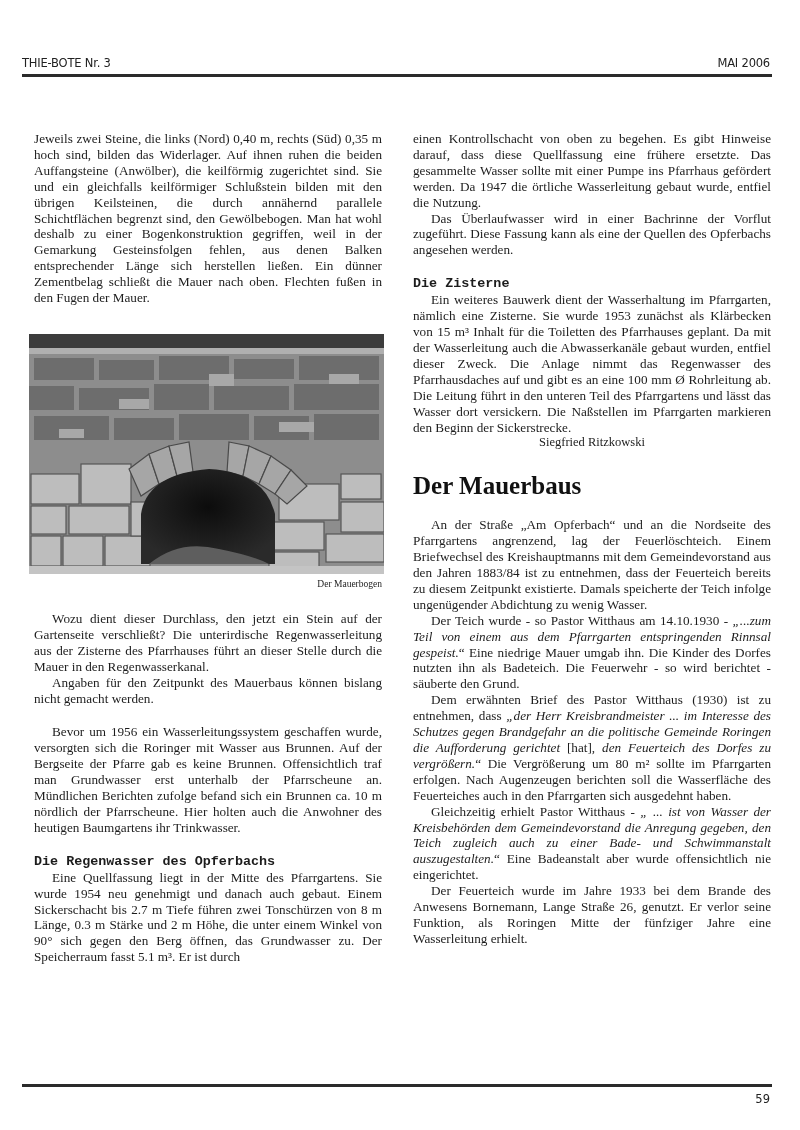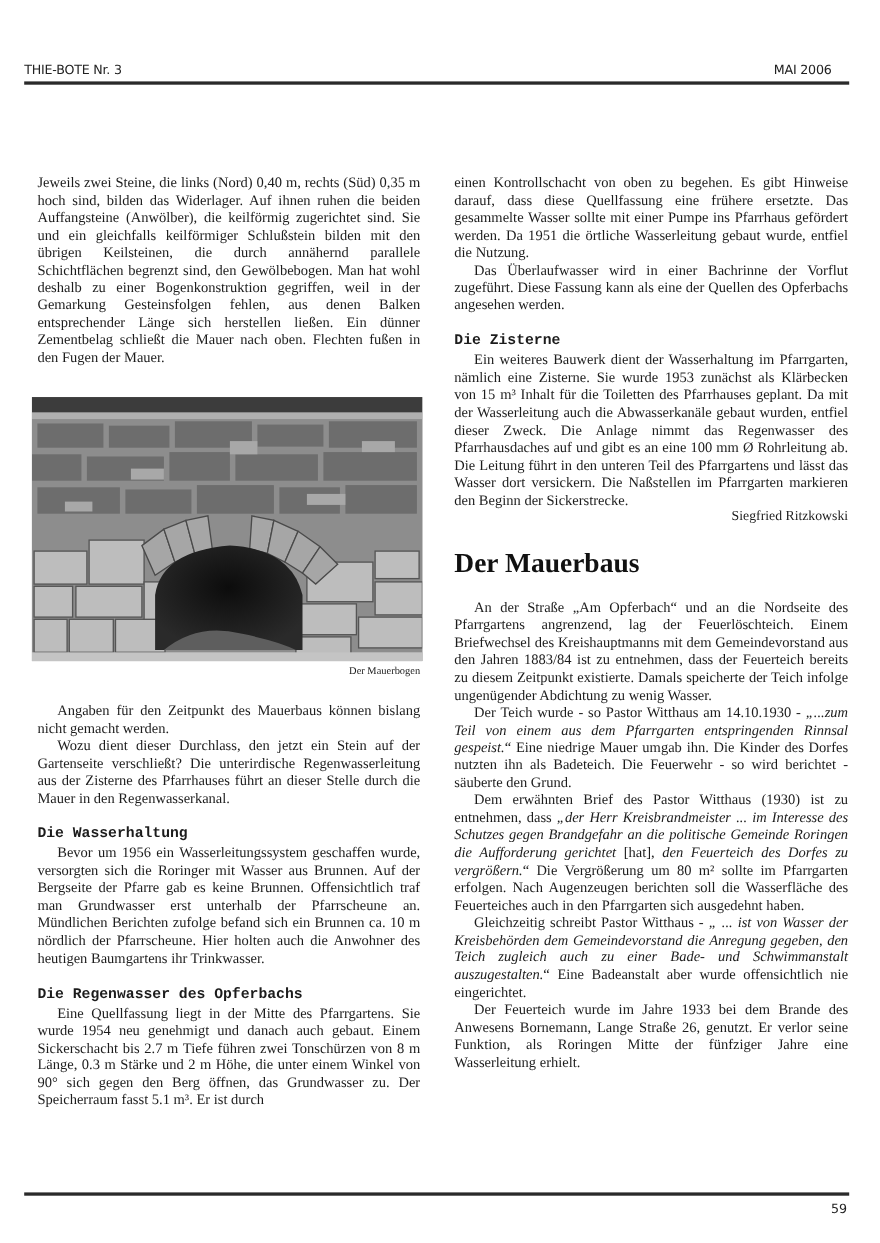--- a/index.html
+++ b/index.html
@@ -1,30 +1,30 @@
 <!DOCTYPE html>
 <html><head>
 <meta charset="utf-8">
 <style>
   html, body { margin: 0; padding: 0; background: #ffffff; }
   body { width: 800px; height: 1130px; position: relative; overflow: hidden; color: #1c1c1c; }
   .header { position: absolute; left: 22px; right: 30px; top: 56px; font-family: "DejaVu Sans", sans-serif; font-size: 11.5px; letter-spacing: -0.2px; color: #222; }
   .header .left { position: absolute; left: 0; top: 0; }
-  .header .right { position: absolute; right: 14px; top: 0; }
+  .header .right { position: absolute; right: 0; top: 0; }
   .rule-top { position: absolute; left: 22px; width: 750px; top: 74px; height: 3px; background: #2a2a2a; }
   .rule-bottom { position: absolute; left: 22px; width: 750px; top: 1084px; height: 3px; background: #2a2a2a; }
   .pagenum { position: absolute; right: 30px; top: 1092px; font-family: "DejaVu Sans", sans-serif; font-size: 11.5px; color: #222; }
-  .col { position: absolute; font-family: "Liberation Serif", serif; font-size: 13.2px; line-height: 15.9px; text-align: justify; margin-top: 27px; }
+  .col { position: absolute; font-family: "Liberation Serif", serif; font-size: 13.2px; line-height: 15.9px; text-align: justify; }
   .col-left { left: 34px; width: 348px; }
   .col-right { left: 413px; width: 358px; }
   p { margin: 0; }
   .indent { text-indent: 18px; }
   h3 { font-family: Liberation Mono, monospace; font-weight: bold; font-size: 13.4px; margin: 0; line-height: 16px; }
   h2 { font-family: "Liberation Serif", serif; font-weight: bold; font-size: 25px; margin: 0; line-height: 30px; color: #111; }
-  .author { text-align: right; font-size: 12.5px; }
+  .author { text-align: center; font-size: 12.5px; }
   .caption { text-align: right; font-size: 9.5px; line-height: 12px; }
   .photo { width: 355px; height: 240px; margin-left: -5px; position: relative; overflow: hidden; background: #7a7a7a; }
   .gap-m { height: 18px; }
   i { font-style: italic; }
 </style>
 </head>
 <body>
 
 <div class="header">
   <span class="left">THIE-BOTE Nr. 3</span>
@@ -96,41 +96,40 @@
         <path d="M262 136 L278 152 L258 170 L246 160 Z"></path>
       </g>
       <path d="M112 230 L112 180 Q118 140 180 135 Q236 138 246 180 L246 230 Z" fill="url(#ag)"></path>
       <path d="M120 230 Q150 205 190 215 Q225 222 240 230 Z" fill="#5e5e5e"></path>
       <rect x="0" y="232" width="355" height="8" fill="#c4c4c4"></rect>
     </svg>
   </div>
   <div style="height:4px;"></div>
   <p class="caption">Der Mauerbogen</p>
   <div style="height:21px;"></div>
+  <p class="indent">Wozu dient dieser Durchlass, den jetzt ein Stein auf der Gartenseite verschließt? Die unterirdische Regenwasserleitung aus der Zisterne des Pfarrhauses führt an dieser Stelle durch die Mauer in den Regenwasserkanal.</p>
   <p class="indent">Angaben für den Zeitpunkt des Mauerbaus können bislang nicht gemacht werden.</p>
-  <p class="indent">Wozu dient dieser Durchlass, den jetzt ein Stein auf der Gartenseite verschließt? Die unterirdische Regenwasserleitung aus der Zisterne des Pfarrhauses führt an dieser Stelle durch die Mauer in den Regenwasserkanal.</p>
   <div class="gap-m"></div>
-  <h3>Die Wasserhaltung</h3>
   <p class="indent">Bevor um 1956 ein Wasserleitungssystem geschaffen wurde, versorgten sich die Roringer mit Wasser aus Brunnen. Auf der Bergseite der Pfarre gab es keine Brunnen. Offensichtlich traf man Grundwasser erst unterhalb der Pfarrscheune an. Mündlichen Berichten zufolge befand sich ein Brunnen ca. 10 m nördlich der Pfarrscheune. Hier holten auch die Anwohner des heutigen Baumgartens ihr Trinkwasser.</p>
   <div class="gap-m"></div>
   <h3>Die Regenwasser des Opferbachs</h3>
   <p class="indent">Eine Quellfassung liegt in der Mitte des Pfarrgartens. Sie wurde 1954 neu genehmigt und danach auch gebaut. Einem Sickerschacht bis 2.7 m Tiefe führen zwei Tonschürzen von 8 m Länge, 0.3 m Stärke und 2 m Höhe, die unter einem Winkel von 90° sich gegen den Berg öffnen, das Grundwasser zu. Der Speicherraum fasst 5.1 m³. Er ist durch</p>
 </div>
 
 <div class="col col-right" style="top:131px;">
-  <p>einen Kontrollschacht von oben zu begehen. Es gibt Hinweise darauf, dass diese Quellfassung eine frühere ersetzte. Das gesammelte Wasser sollte mit einer Pumpe ins Pfarrhaus gefördert werden. Da 1951 die örtliche Wasserleitung gebaut wurde, entfiel die Nutzung.</p>
+  <p>einen Kontrollschacht von oben zu begehen. Es gibt Hinweise darauf, dass diese Quellfassung eine frühere ersetzte. Das gesammelte Wasser sollte mit einer Pumpe ins Pfarrhaus gefördert werden. Da 1947 die örtliche Wasserleitung gebaut wurde, entfiel die Nutzung.</p>
   <p class="indent">Das Überlaufwasser wird in einer Bachrinne der Vorflut zugeführt. Diese Fassung kann als eine der Quellen des Opferbachs angesehen werden.</p>
   <div class="gap-m"></div>
   <h3>Die Zisterne</h3>
   <p class="indent">Ein weiteres Bauwerk dient der Wasserhaltung im Pfarrgarten, nämlich eine Zisterne. Sie wurde 1953 zunächst als Klärbecken von 15 m³ Inhalt für die Toiletten des Pfarrhauses geplant. Da mit der Wasserleitung auch die Abwasserkanäle gebaut wurden, entfiel dieser Zweck. Die Anlage nimmt das Regenwasser des Pfarrhausdaches auf und gibt es an eine 100 mm Ø Rohrleitung ab. Die Leitung führt in den unteren Teil des Pfarrgartens und lässt das Wasser dort versickern. Die Naßstellen im Pfarrgarten markieren den Beginn der Sickerstrecke.</p>
   <p class="author">Siegfried Ritzkowski</p>
   <div style="height:20px;"></div>
   <h2>Der Mauerbaus</h2>
   <div style="height:16px;"></div>
   <p class="indent">An der Straße „Am Opferbach“ und an die Nordseite des Pfarrgartens angrenzend, lag der Feuerlöschteich. Einem Briefwechsel des Kreishauptmanns mit dem Gemeindevorstand aus den Jahren 1883/84 ist zu entnehmen, dass der Feuerteich bereits zu diesem Zeitpunkt existierte. Damals speicherte der Teich infolge ungenügender Abdichtung zu wenig Wasser.</p>
   <p class="indent"><span>Der Teich wurde - so Pastor Witthaus am 14.10.1930 - </span><i>„...zum Teil von einem aus dem Pfarrgarten entspringenden Rinnsal gespeist.</i><span>“ Eine niedrige Mauer umgab ihn. Die Kinder des Dorfes nutzten ihn als Badeteich. Die Feuerwehr - so wird berichtet - säuberte den Grund.</span></p>
   <p class="indent"><span>Dem erwähnten Brief des Pastor Witthaus (1930) ist zu entnehmen, dass </span><i>„der Herr Kreisbrandmeister ... im Interesse des Schutzes gegen Brandgefahr an die politische Gemeinde Roringen die Aufforderung gerichtet</i><span> [hat], </span><i>den Feuerteich des Dorfes zu vergrößern.</i><span>“ Die Vergrößerung um 80 m² sollte im Pfarrgarten erfolgen. Nach Augenzeugen berichten soll die Wasserfläche des Feuerteiches auch in den Pfarrgarten sich ausgedehnt haben.</span></p>
-  <p class="indent"><span>Gleichzeitig schreibt Pastor Witthaus - </span><i>„ ... ist von Wasser der Kreisbehörden dem Gemeindevorstand die Anregung gegeben, den Teich zugleich auch zu einer Bade- und Schwimmanstalt auszugestalten.</i><span>“ Eine Badeanstalt aber wurde offensichtlich nie eingerichtet.</span></p>
+  <p class="indent"><span>Gleichzeitig erhielt Pastor Witthaus - </span><i>„ ... ist von Wasser der Kreisbehörden dem Gemeindevorstand die Anregung gegeben, den Teich zugleich auch zu einer Bade- und Schwimmanstalt auszugestalten.</i><span>“ Eine Badeanstalt aber wurde offensichtlich nie eingerichtet.</span></p>
   <p class="indent">Der Feuerteich wurde im Jahre 1933 bei dem Brande des Anwesens Bornemann, Lange Straße 26, genutzt. Er verlor seine Funktion, als Roringen Mitte der fünfziger Jahre eine Wasserleitung erhielt.</p>
 </div>
 
 <div class="rule-bottom"></div>
 <div class="pagenum">59</div>
 
 </body></html>

